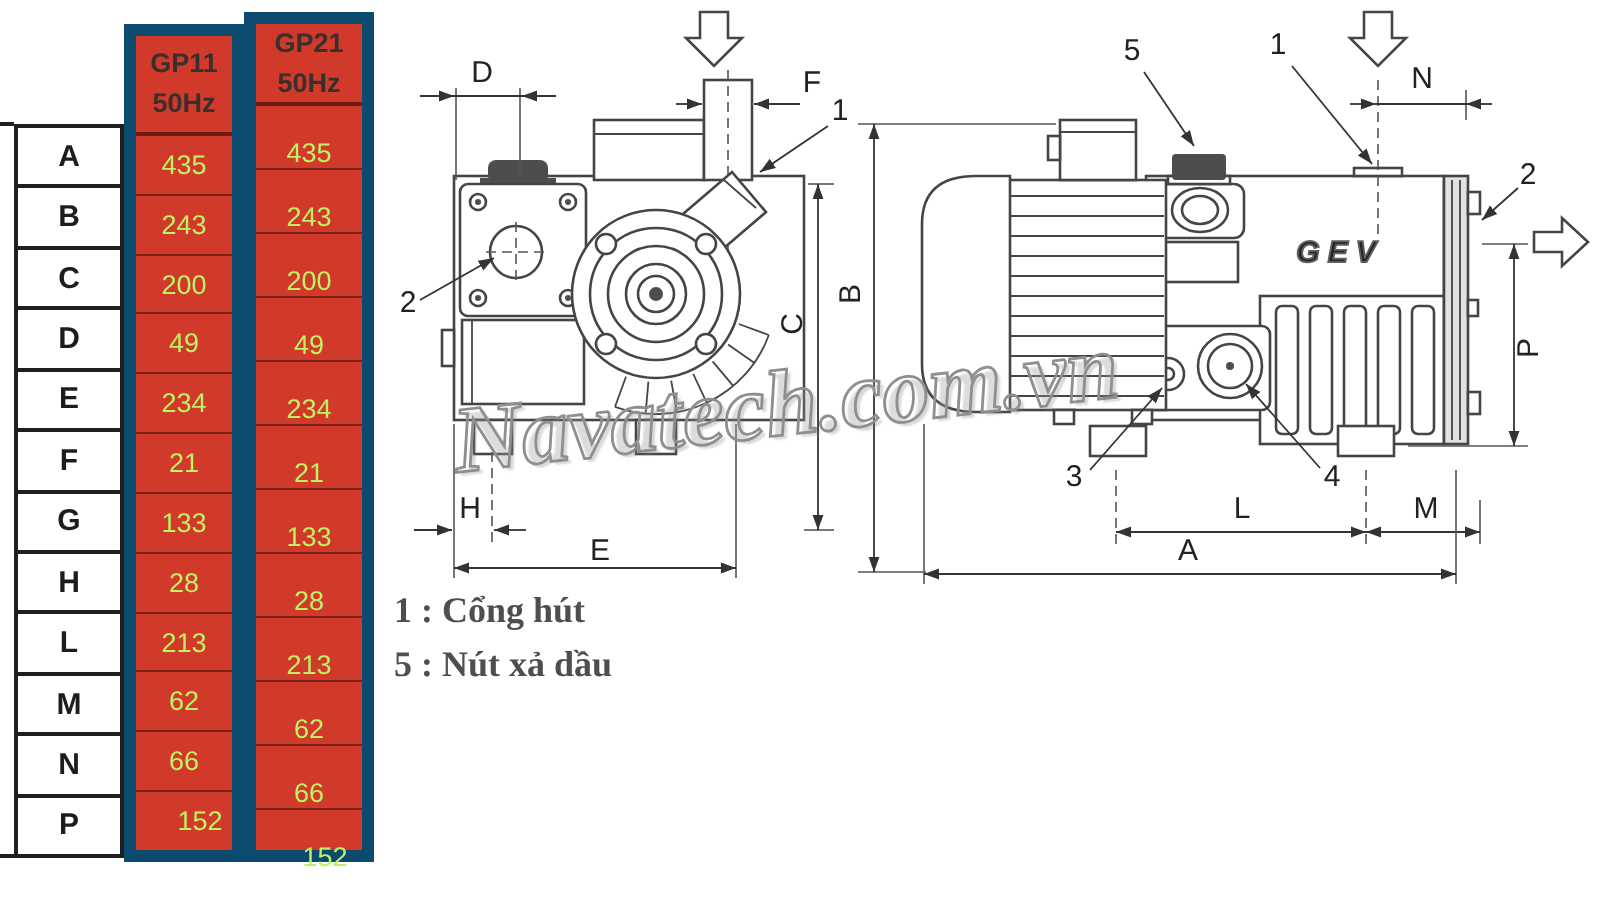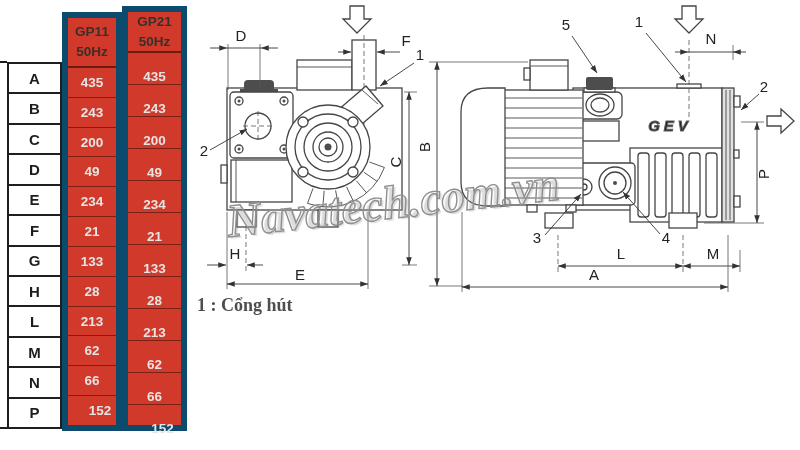--- a/index.html
+++ b/index.html
@@ -13,21 +13,21 @@
          font-size:15px;font-weight:bold;color:#1d1d1d;}
   .col-letters .cell:last-child{border-bottom:none;}
   .col-red{background:#d13a2a;border:6px solid #0c4a6e;}
   .col-gp11{left:62px;top:12px;width:60px;height:419px;}
   .col-gp21{left:122px;top:6px;width:65px;height:425px;gap:16px;}
   .col-red .head{display:flex;flex-direction:column;align-items:center;justify-content:center;
          border-bottom:2px solid #6e1a10;font-size:13.5px;font-weight:bold;color:#38302c;line-height:1.45;}
   .col-gp11 .head{height:48px;}
   .col-gp21 .head{height:54px;}
   .col-red .cell{flex:1;border-bottom:1.5px solid #7c2016;display:flex;align-items:center;justify-content:center;
-         font-size:13.5px;font-weight:bold;color:#e5e5e5;}
+         font-size:13.5px;font-weight:normal;color:#bef264;}
   .col-red .cell:last-child{border-bottom:none;padding-left:16px;}
   
   .legend{position:absolute;left:197px;top:292px;color:#4e4e4e;
           font-family:"Liberation Serif",serif;font-weight:bold;font-size:18px;}
   .legend .item{height:27px;line-height:27px;white-space:nowrap;}
   
   .watermark{position:absolute;left:230px;top:194px;width:360px;z-index:6;pointer-events:none;
      font-family:"Liberation Serif",serif;font-style:italic;font-weight:bold;font-size:47px;
      white-space:nowrap;transform:rotate(-6.5deg);transform-origin:left bottom;
      color:rgba(255,255,255,0.08);-webkit-text-stroke:1.4px #8f8f8f;
@@ -301,17 +301,18 @@
       <div class="cell">28</div>
       <div class="cell">213</div>
       <div class="cell">62</div>
       <div class="cell">66</div>
       <div class="cell">152</div>
     </div>
   </div>
 
   <div class="legend">
     <div class="item"><span>1</span><span> : </span><span>Cổng hút</span></div>
+    <div class="item"><span>5</span><span> : </span><span>Nút xả dầu</span></div>
   </div>
 
   <div class="watermark">Navatech.com.vn</div>
 
 </div>
 
 </body></html>

